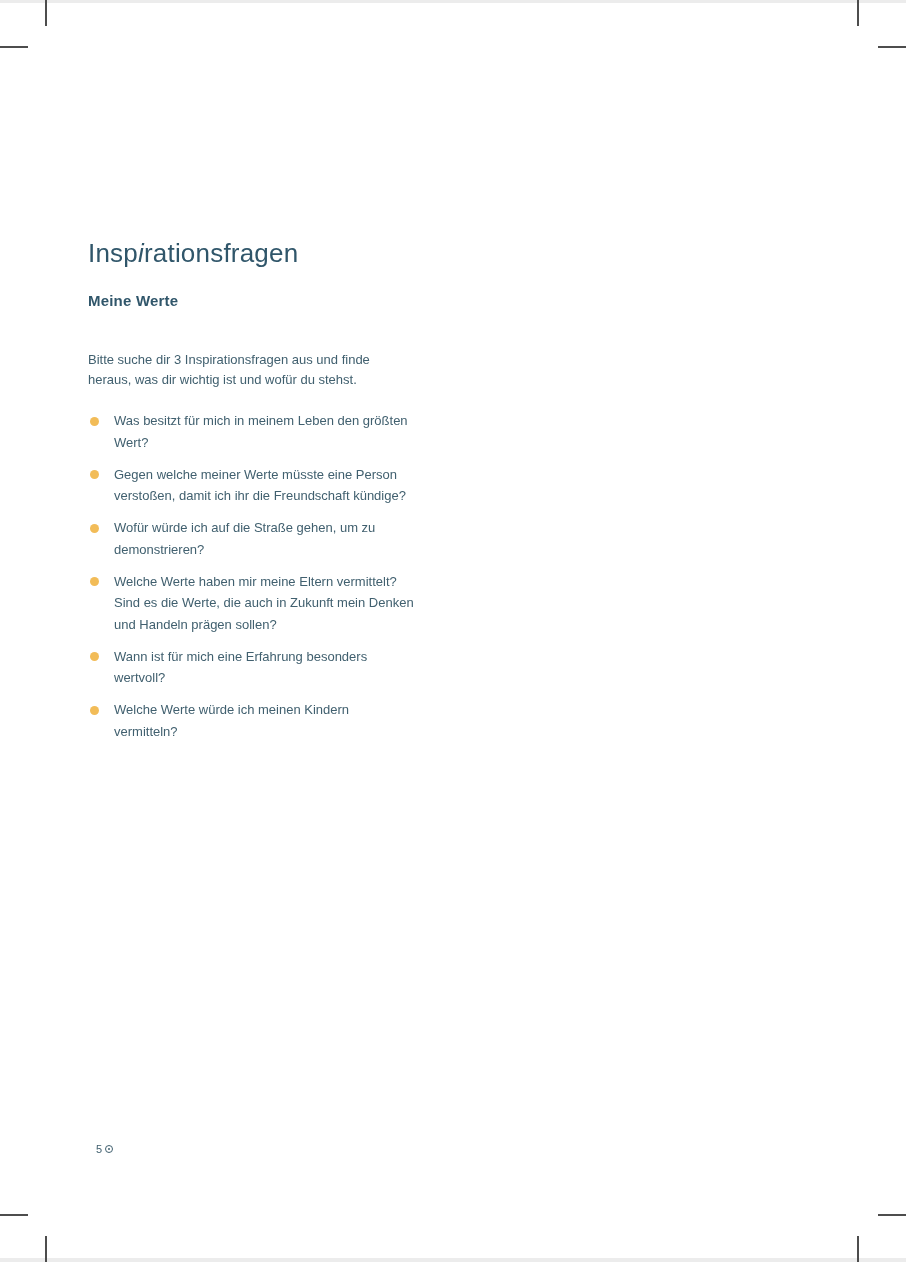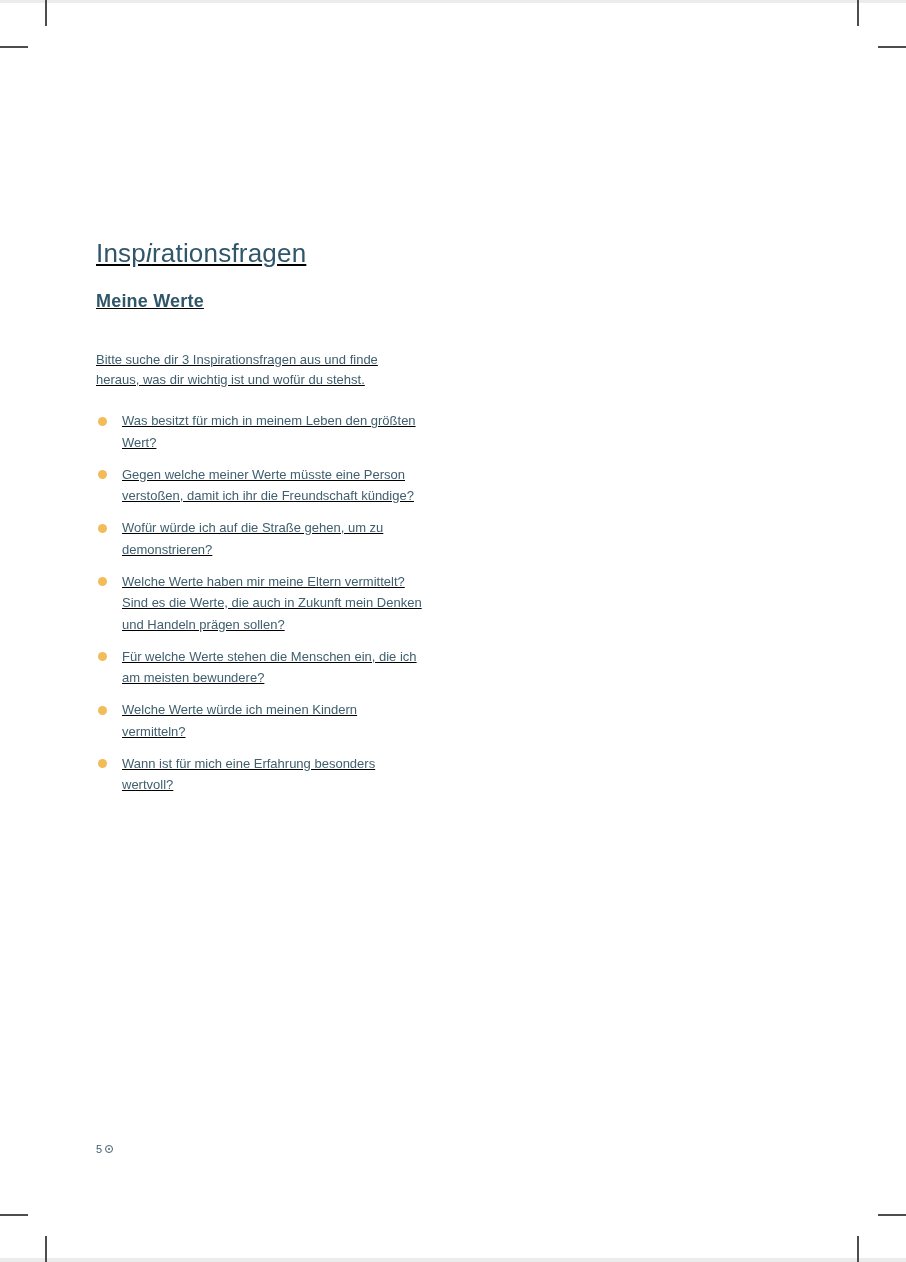--- a/index.html
+++ b/index.html
@@ -29,28 +29,28 @@
   .crop.h{width:28px;height:2px;}
   .crop.tl-v{left:45px;top:0;}
   .crop.tr-v{left:857px;top:0;}
   .crop.tl-h{left:0;top:46px;}
   .crop.tr-h{left:878px;top:46px;}
   .crop.bl-h{left:0;top:1214px;}
   .crop.br-h{left:878px;top:1214px;}
   .crop.bl-v{left:45px;top:1236px;}
   .crop.br-v{left:857px;top:1236px;}
   
-  .content{position:absolute;left:96px;top:238px;width:340px;text-decoration:underline;}
+  .content{position:absolute;left:88px;top:238px;width:340px;}
   h1.title{
     font-size:26px;line-height:30px;font-weight:400;
     color:var(--heading);letter-spacing:.2px;
   }
   h1.title i{font-style:italic;}
   h2.subtitle{
-    margin-top:22px;font-size:18px;line-height:22px;
+    margin-top:22px;font-size:15px;line-height:22px;
     font-weight:700;color:var(--heading);letter-spacing:.2px;
   }
   p.intro{
     margin-top:38px;width:315px;
     font-size:13px;line-height:20px;color:var(--body);
   }
   ul.questions{
     margin-top:20px;list-style:none;width:330px;
   }
   ul.questions li{
@@ -100,23 +100,22 @@
 
     <h2 class="subtitle">Meine Werte</h2>
 
     <p class="intro">Bitte suche dir 3 Inspirationsfragen aus und finde heraus, was dir wichtig ist und wofür du stehst.</p>
 
     <ul class="questions">
       <li><span class="dot"></span><span>Was besitzt für mich in meinem Leben den größten Wert?</span></li>
       <li><span class="dot"></span><span>Gegen welche meiner Werte müsste eine Person verstoßen, damit ich ihr die Freundschaft kündige?</span></li>
       <li><span class="dot"></span><span>Wofür würde ich auf die Straße gehen, um zu demonstrieren?</span></li>
       <li><span class="dot"></span><span>Welche Werte haben mir meine Eltern vermittelt? Sind es die Werte, die auch in Zukunft mein Denken und Handeln prägen sollen?</span></li>
-      <li><span class="dot"></span><span>Für welche Werte stehen die Menschen ein, die ich am meisten bewundere?</span></li>
+      <li><span class="dot"></span><span>Wann ist für mich eine Erfahrung besonders wertvoll?</span></li>
       <li><span class="dot"></span><span>Welche Werte würde ich meinen Kindern vermitteln?</span></li>
-      <li><span class="dot"></span><span>Wann ist für mich eine Erfahrung besonders wertvoll?</span></li>
     </ul>
   </div>
 
   <div class="footer">
     <span>5</span>
     <span class="logo-circle">
         <span class="logo-dot"></span>
       </span>
   </div>
 

